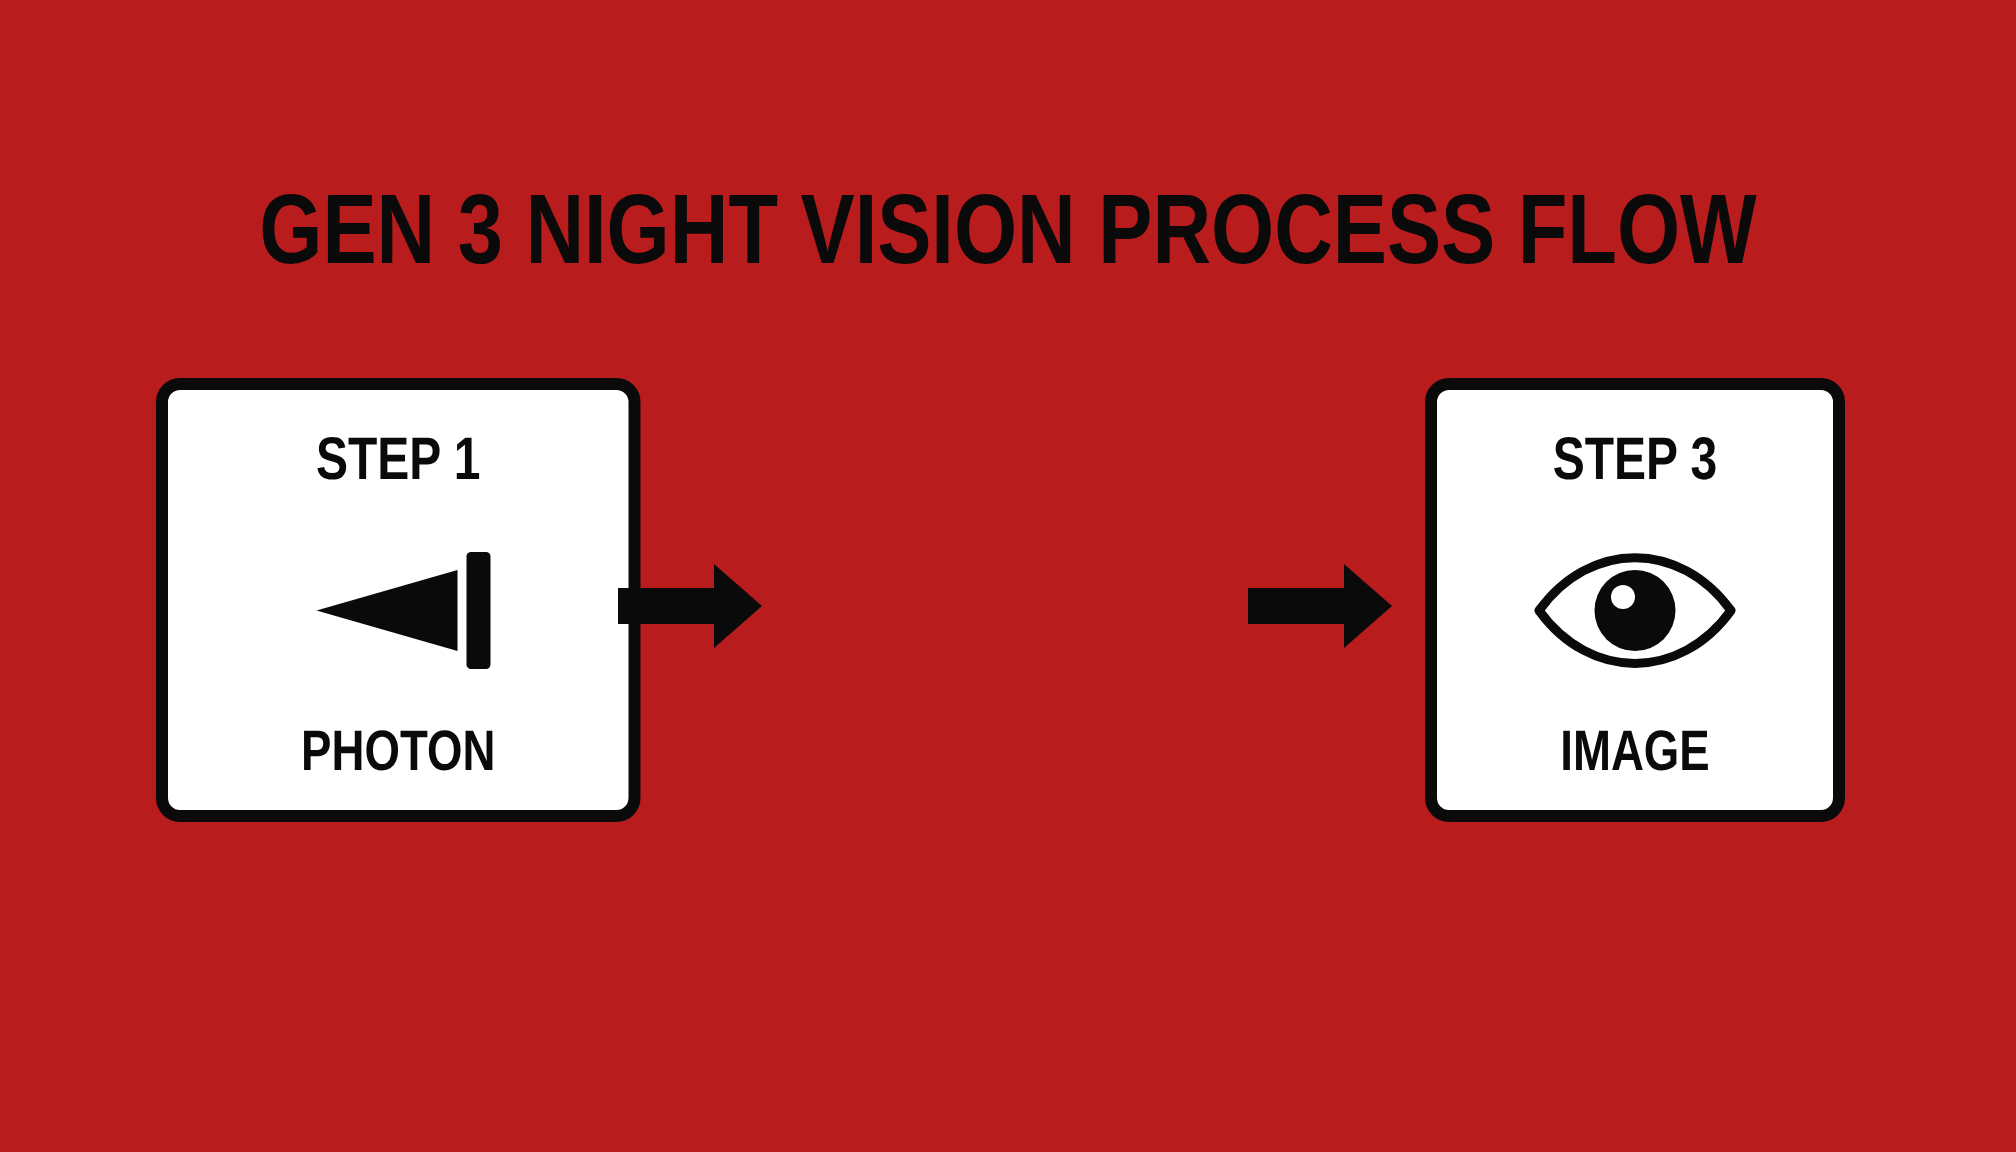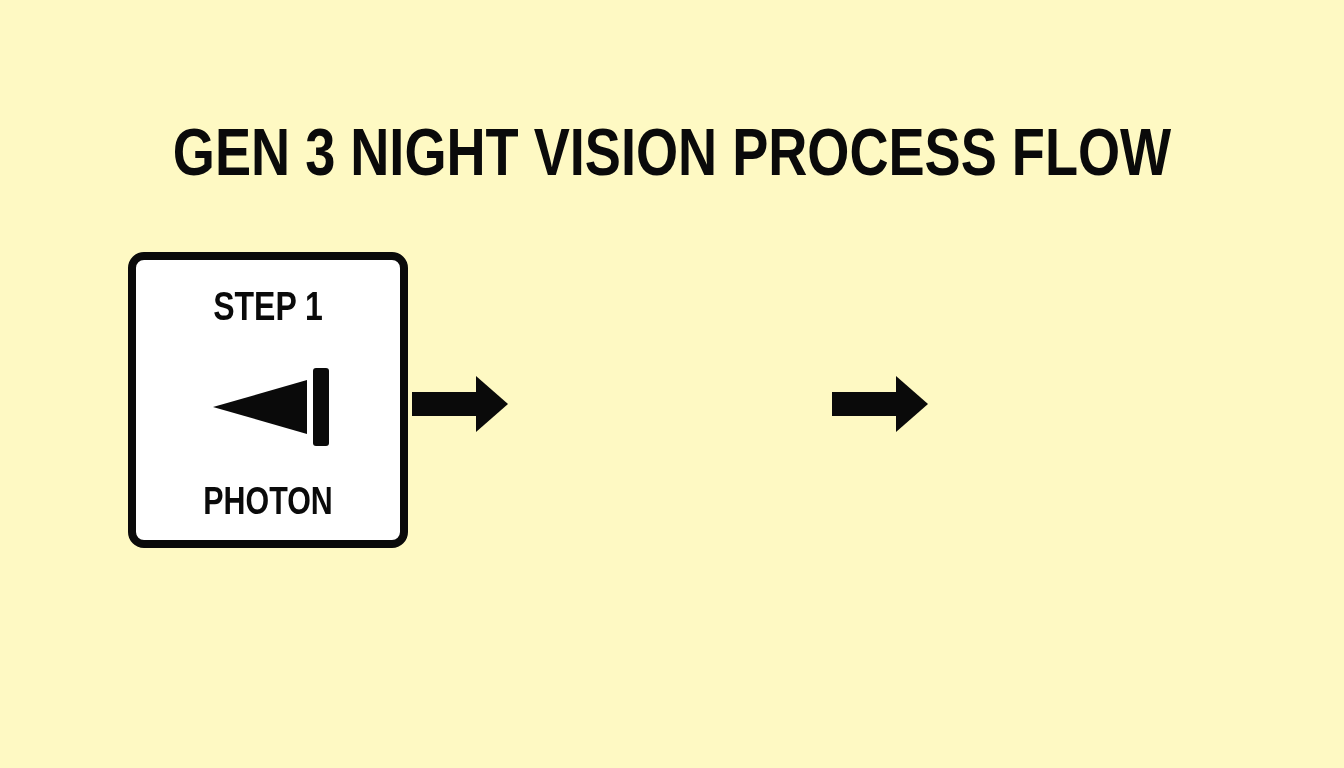--- a/index.html
+++ b/index.html
@@ -7,21 +7,21 @@
     padding: 0;
     width: 1344px;
     height: 768px;
     background: #ffffff;
     overflow: hidden;
   }
   .canvas {
     position: relative;
     width: 1344px;
     height: 768px;
-    background: #fef9c3;
+    background: #b91c1c;
   }
   .title {
     position: absolute;
     left: 0;
     top: 112px;
     width: 1344px;
     text-align: center;
     font-family: "Liberation Sans", sans-serif;
     font-weight: bold;
     font-size: 66px;
@@ -34,21 +34,21 @@
   .step-box {
     position: absolute;
     top: 252px;
     width: 264px;
     height: 280px;
     border: 8px solid #0a0a0a;
     border-radius: 16px;
     background: #ffffff;
     box-sizing: content-box;
   }
-  .step-box.s1 { left: 128px; }
+  .step-box.s1 { left: 104px; padding-left: 43px; }
   .step-box.s2 { left: 536px; }
   .step-box.s3 { left: 950px; }
   .step-label {
     position: absolute;
     top: 24px;
     left: 0;
     width: 100%;
     text-align: center;
     font-family: "Liberation Sans", sans-serif;
     font-weight: bold;
@@ -115,14 +115,25 @@
   </div>
 
 
   <div class="arrow a2">
     <svg width="100" height="56" viewBox="0 0 100 56">
       <rect x="2" y="16" width="66" height="24" fill="#0a0a0a"></rect>
       <polygon points="66,0 98,28 66,56" fill="#0a0a0a"></polygon>
     </svg>
   </div>
 
+  <div class="step-box s3">
+    <div class="step-label">STEP 3</div>
+    <div class="step-icon">
+      <svg width="140" height="90" viewBox="0 0 140 90">
+        <path d="M6,45 C40,-2 100,-2 134,45 C100,92 40,92 6,45 Z" fill="none" stroke="#0a0a0a" stroke-width="6" stroke-linejoin="round"></path>
+        <circle cx="70" cy="45" r="27" fill="#0a0a0a"></circle>
+        <circle cx="62" cy="36" r="8" fill="#ffffff"></circle>
+      </svg>
+    </div>
+    <div class="step-caption">IMAGE</div>
+  </div>
 
 </div>
 
 </body></html>

